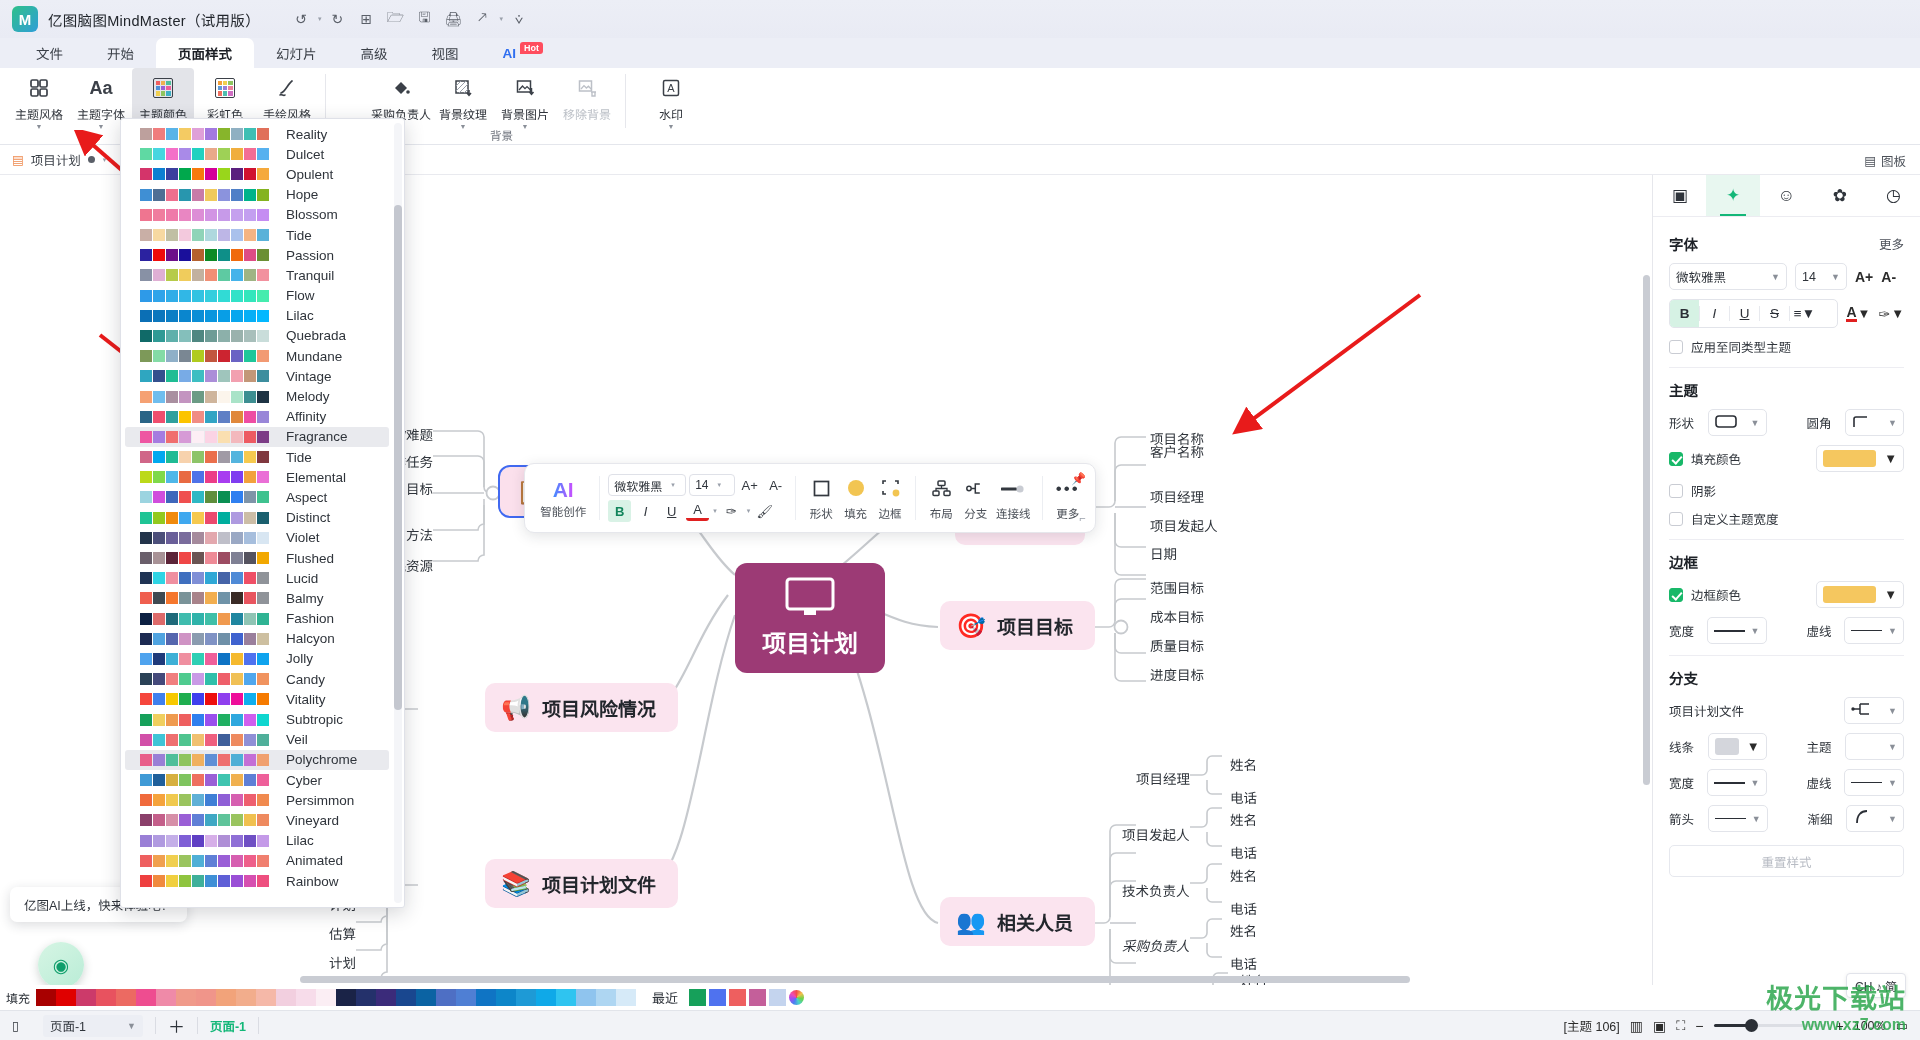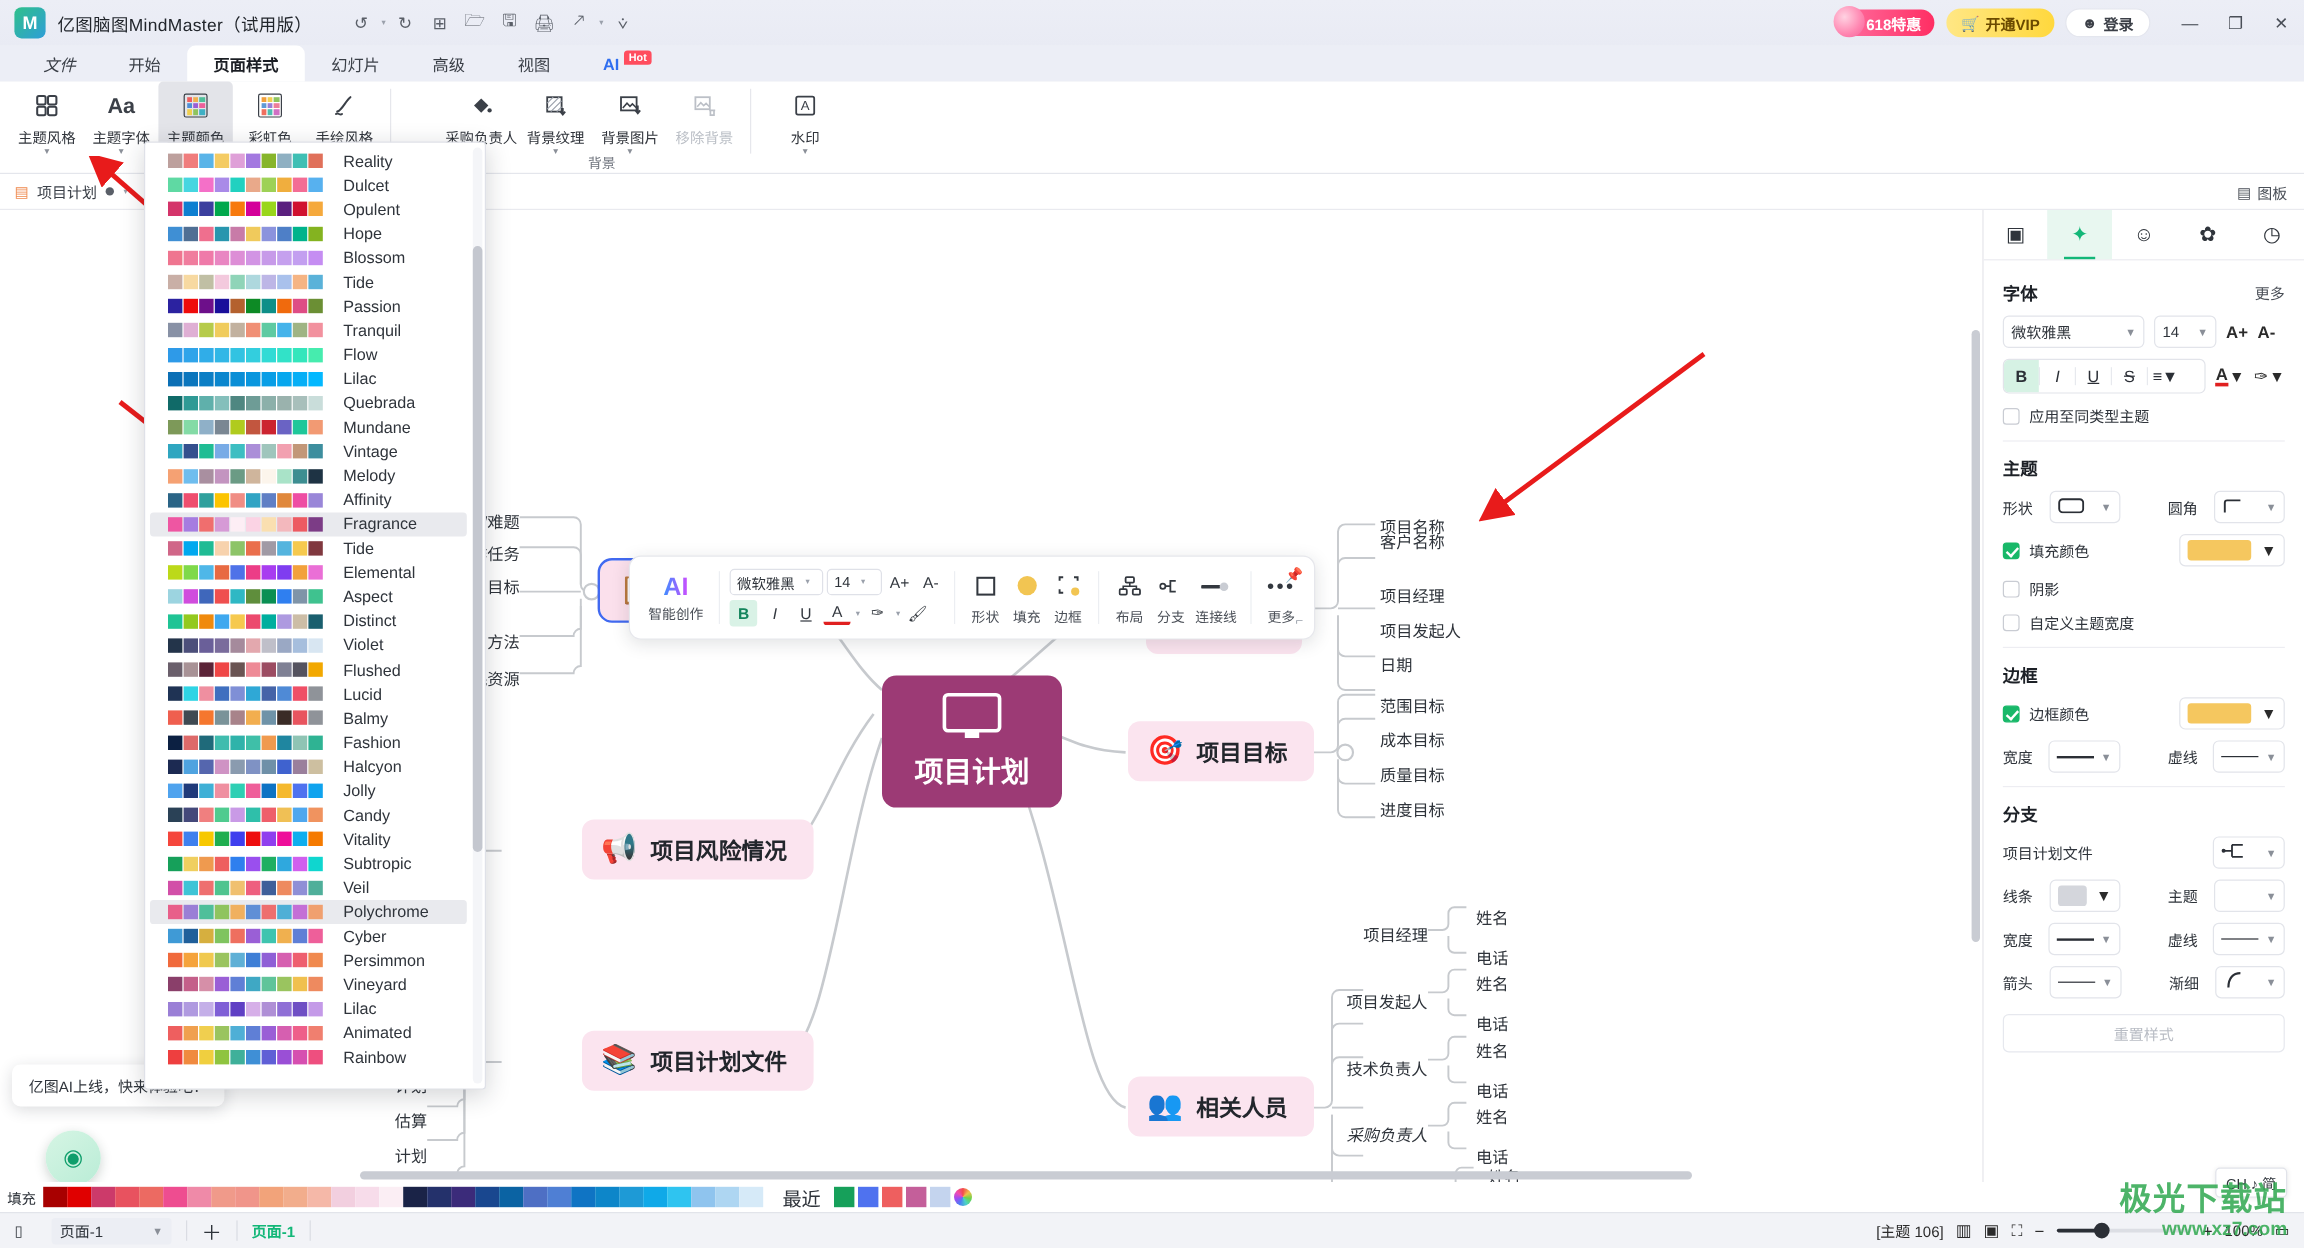--- a/index.html
+++ b/index.html
@@ -57,21 +57,21 @@
 
   
   .tabstrip {
     position:absolute;left:0;top:38px;width:1920px;height:30px;
     background:#eceef6; display:flex; align-items:flex-end;
   }
   .tab {
     height:30px;padding:0 22px;display:flex;align-items:center;justify-content:center;
     font-size:13.5px;color:#3a3f47;border-radius:7px 7px 0 0;
   }
-  .tab:first-child{ margin-left:14px;font-style:italic; }
+  .tab:first-child{ margin-left:14px; }
   .tab.active { background:#fff; font-weight:bold; color:#1b1e24; }
   .tab.ai { color:#2f6ef0; font-weight:bold; display:flex; gap:4px; align-items:center;}
   .hot {
     background:#ff4d5e;color:#fff;font-size:9px;font-weight:bold;
     padding:1px 4px;border-radius:3px 3px 3px 0; position:relative; top:-5px;
   }
   .tr2 { position:absolute;right:8px;top:38px;height:30px;display:flex;align-items:center;gap:14px;color:#4b5058;font-size:12.5px;}
   .tr2 .it { display:flex;align-items:center;gap:4px;}
 
   
@@ -205,21 +205,21 @@
   }
   .line-mini { width:34px;height:0;border-top:2.5px solid #2b2f36;}
   .line-thin { width:34px;height:0;border-top:1px solid #2b2f36;}
 
   
   .fillbar { position:absolute;left:0;bottom:30px;width:1920px;height:25px;background:#fff;display:flex;align-items:center;}
   .fillbar .ttl { font-size:12px;color:#2f343b;margin:0 6px 0 6px;}
   .fillbar .strip { display:flex; }
   .fillbar .strip i { width:20px;height:17px;display:block;}
   .recent { display:flex;align-items:center;gap:3px;margin-left:16px;}
-  .recent .t{ font-size:16px;color:#2f343b;margin-right:8px;}
+  .recent .t{ font-size:13px;color:#2f343b;margin-right:8px;}
   .recent i { width:17px;height:17px;display:block;}
   .wheel { width:15px;height:15px;border-radius:50%;
     background:conic-gradient(#f24b4b,#f2c04b,#6ad34b,#4bd3c6,#4b7ff2,#a14bf2,#f24bb0,#f24b4b);}
   .statusbar { position:absolute;left:0;bottom:0;width:1920px;height:30px;background:#f2f3f7;display:flex;align-items:center;border-top:1px solid #e2e4ea;}
   .sb-item { display:flex;align-items:center;gap:6px;padding:0 12px;font-size:12.5px;color:#2f343b;}
   .sb-sep { width:1px;height:17px;background:#dadce3; }
   .pagesel { height:22px;min-width:100px;background:#eceef4;border-radius:3px;display:flex;align-items:center;justify-content:space-between;padding:0 7px;font-size:12.5px;}
   .pg-active { color:#13b778;font-weight:bold;font-size:12.5px;}
   .sb-right { position:absolute;right:0;height:30px;display:flex;align-items:center;gap:10px;padding-right:12px;}
   .zoom-track { width:112px;height:3px;background:#dcdee4;border-radius:2px;position:relative;}
@@ -259,34 +259,20 @@
       <div class="ico">↻</div>
       <div class="ico">⊞</div>
       <div class="ico">🗁</div>
       <div class="ico">🖫</div>
       <div class="ico">🖨</div>
       <div class="ico">🡕</div>
       <div class="caret-mini">▾</div>
       <div class="ico">⩒</div>
     </div>
 
-    <div class="tr-group">
-      <div class="badge-618">618特惠</div>
-      <div class="btn-vip">
-        <span>🛒</span>
-        <span>开通VIP</span>
-      </div>
-      <div class="btn-login">
-        <span>☻</span>
-        <span>登录</span>
-      </div>
-      <div class="wbtn">—</div>
-      <div class="wbtn">❐</div>
-      <div class="wbtn close">✕</div>
-    </div>
   </div>
 
   <div class="tabstrip">
     <div class="tab">文件</div>
     <div class="tab">开始</div>
     <div class="tab active">页面样式</div>
     <div class="tab">幻灯片</div>
     <div class="tab">高级</div>
     <div class="tab">视图</div>
     <div class="tab ai">

